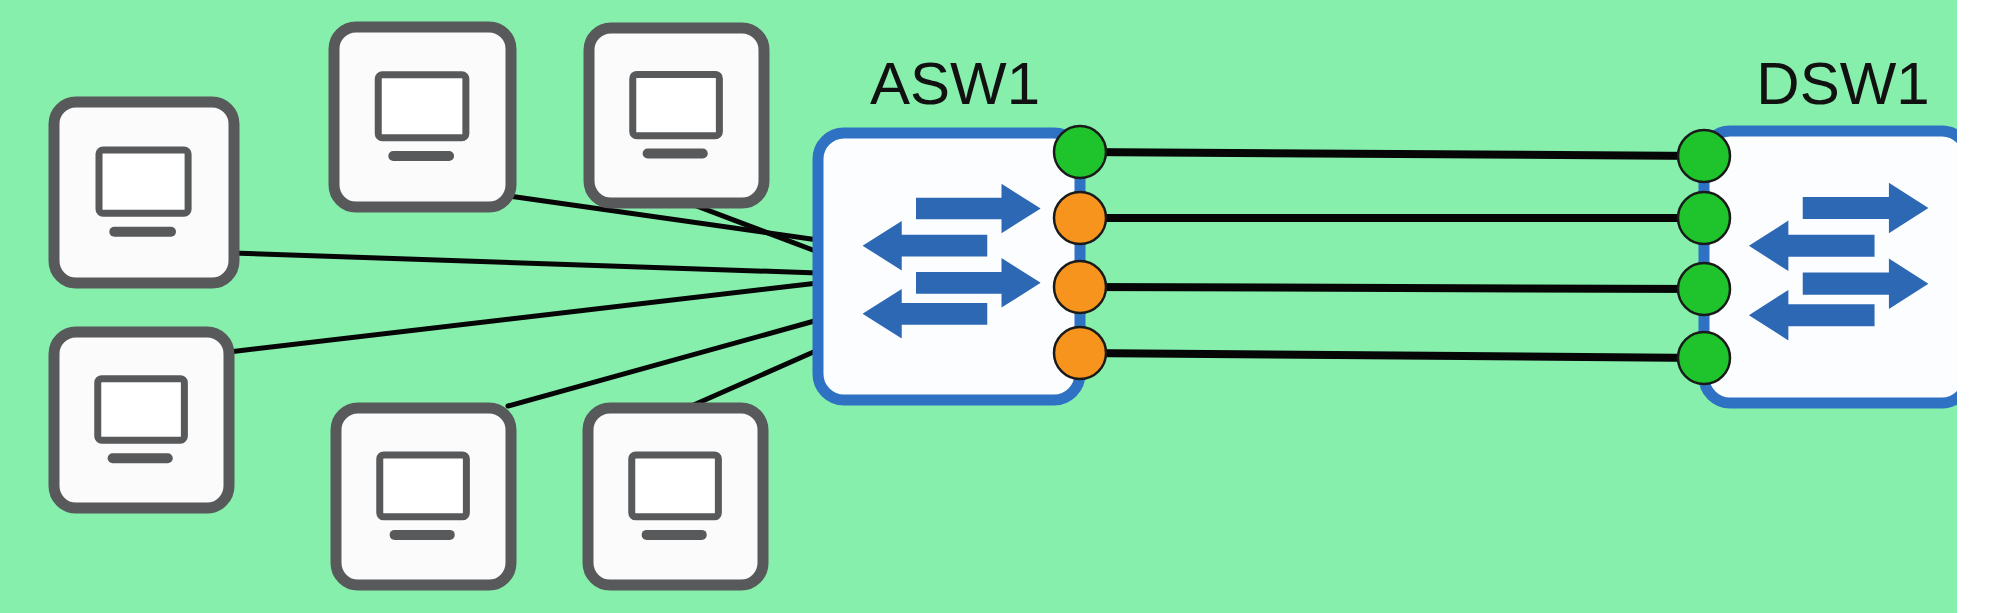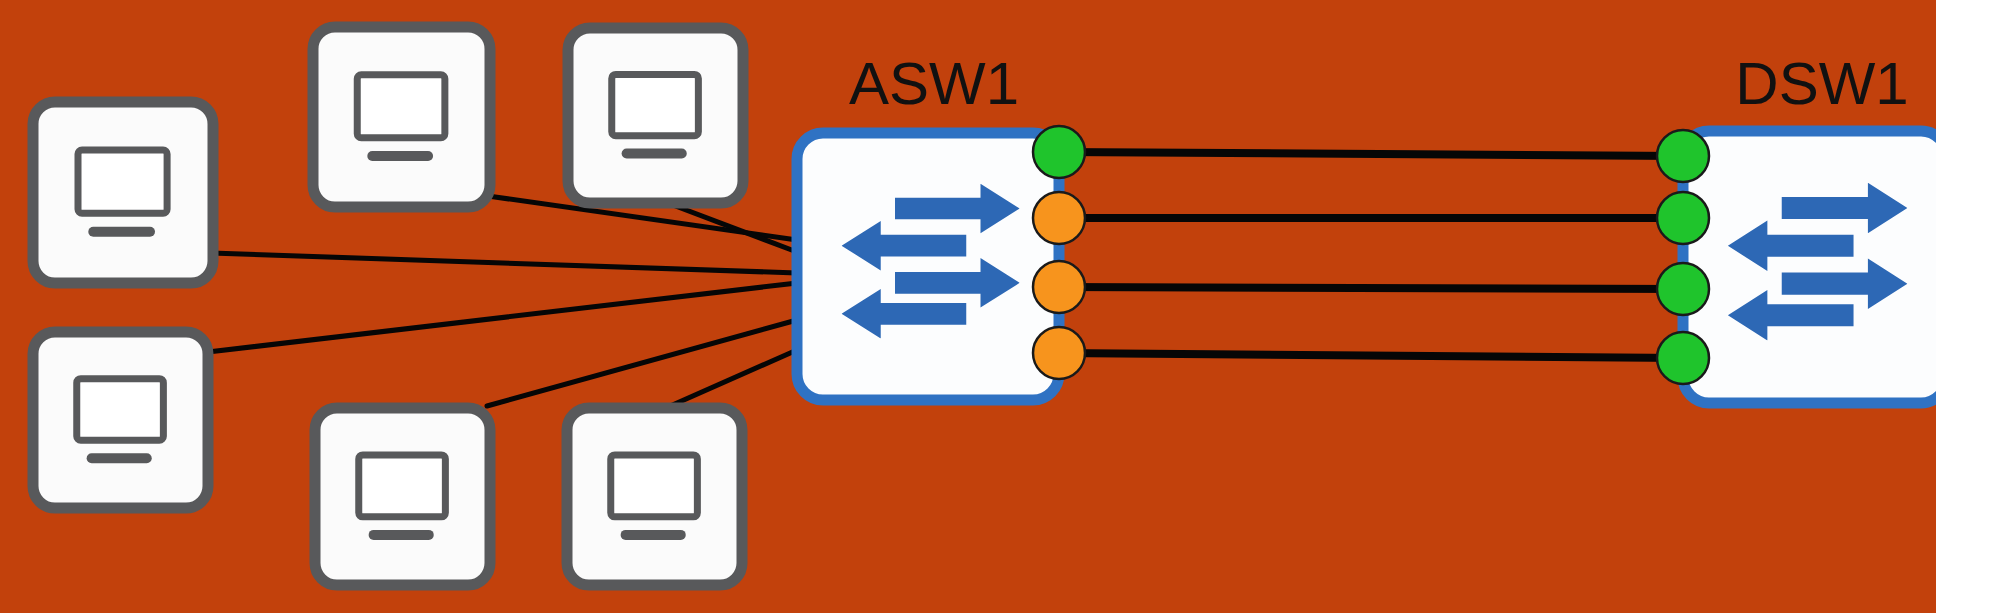--- a/index.html
+++ b/index.html
@@ -5,22 +5,23 @@
   html, body {
     margin: 0;
     padding: 0;
     background: #ffffff;
     font-family: "Liberation Sans", sans-serif;
   }
   .canvas {
     position: relative;
     width: 1936px;
     height: 613px;
-    background: #c2410c;
+    background: #86efac;
     overflow: hidden;
+    padding-left: 21px;
   }
   svg { display: block; }
   text.switch-label {
     font-family: "Liberation Sans", sans-serif;
     font-size: 60px;
     fill: #111111;
   }
 </style>
 </head>
 <body>

